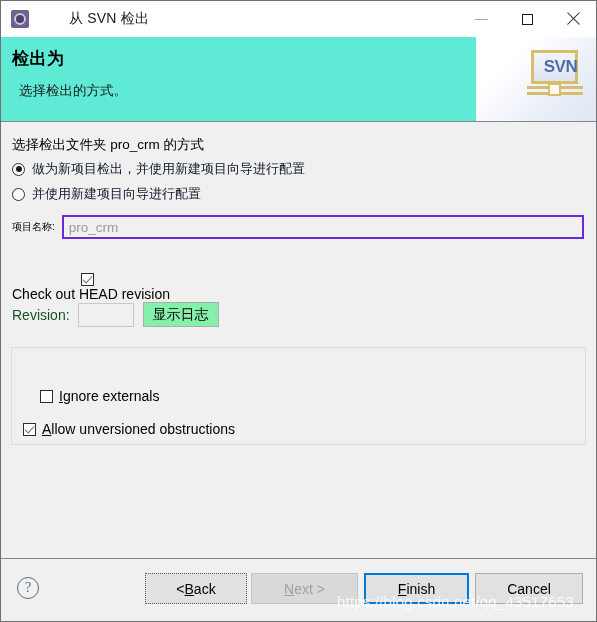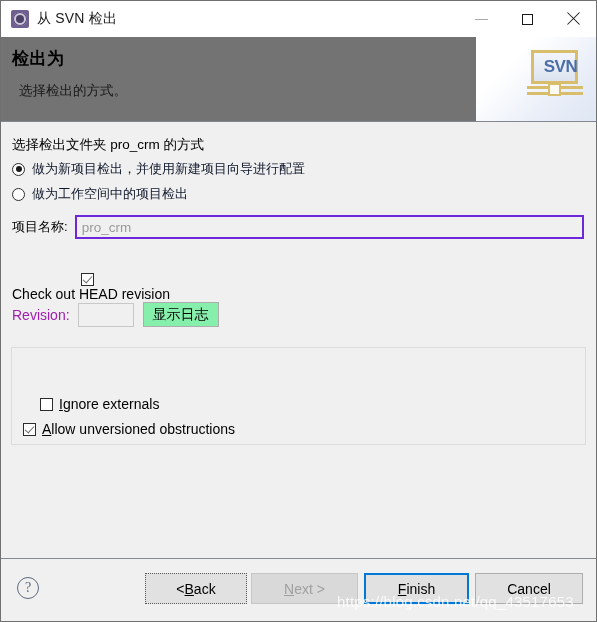--- a/index.html
+++ b/index.html
@@ -26,20 +26,21 @@
 
   
   .titlebar {
     position: absolute;
     left: 0; top: 0;
     width: 595px;
     height: 36px;
     background: #ffffff;
     display: flex;
     align-items: center;
+    gap: 32px;
   }
   .title-icon {
     width: 18px;
     height: 18px;
     margin-left: 10px;
     margin-right: 8px;
     position: relative;
     flex: 0 0 auto;
     background: #6f5f90;
     border-radius: 2px;
@@ -110,21 +111,21 @@
   }
   .win-btn .glyph-close::before { transform: rotate(45deg); }
   .win-btn .glyph-close::after  { transform: rotate(-45deg); }
 
   
   .header {
     position: absolute;
     left: 0; top: 36px;
     width: 595px;
     height: 85px;
-    background: #737373;
+    background: #5eead4;
     border-bottom: 1px solid #828790;
     box-sizing: border-box;
     overflow: hidden;
   }
   .header-title {
     position: absolute;
     left: 11px; top: 10px;
     font-size: 17px;
     font-weight: bold;
     color: #000000;
@@ -236,21 +237,21 @@
   .radio-label { font-size: 13px; color: #0f172a; }
 
   .field-row {
     position: absolute;
     left: 11px; top: 92px;
     width: 572px;
     display: flex;
     align-items: center;
   }
   .field-label {
-    font-size: 13px;
+    font-size: 10px;
     color: #000;
     margin-right: 7px;
     white-space: nowrap;
   }
   .text-input {
     flex: 1 1 auto;
     height: 24px;
     box-sizing: border-box;
     background: #f0f0f0;
     border: 2px solid #6d28d9;
@@ -291,21 +292,21 @@
   .check-label { font-size: 14px; color: #000; }
 
   .rev-row {
     position: absolute;
     left: 11px; top: 179px;
     display: flex;
     align-items: center;
   }
   .rev-label {
     font-size: 14px;
-    color: #a21caf;
+    color: #14532d;
     margin-right: 8px;
   }
   .rev-input {
     width: 56px;
     height: 24px;
     box-sizing: border-box;
     background: #f0f0f0;
     border: 1px solid #c8c8c8;
     margin-right: 9px;
     font-family: "Liberation Sans", sans-serif;
@@ -379,21 +380,21 @@
     border-width: 0 1.4px 1.4px 0;
     transform: rotate(45deg);
   }
   .gb-check {
     position: absolute;
     left: 11px;
     display: flex;
     align-items: center;
     white-space: nowrap;
   }
-  .gb-check.c1 { top: 48px; padding-left: 17px; }
+  .gb-check.c1 { top: 40px; padding-left: 17px; }
   .gb-check.c2 { top: 73px; }
   .mn { text-decoration: underline; }
 
   
   .footer {
     position: absolute;
     left: 0; top: 557px;
     width: 595px;
     height: 63px;
     background: #f0f0f0;
@@ -487,21 +488,21 @@
 
     <div class="section-label">选择检出文件夹 pro_crm 的方式</div>
 
     <div class="radio-row r1">
       <span class="radio checked"></span>
       <span class="radio-label">做为新项目检出，并使用新建项目向导进行配置</span>
     </div>
 
     <div class="radio-row r2">
       <span class="radio"></span>
-      <span class="radio-label">做为工作空间中的项目检出</span>
+      <span class="radio-label">并使用新建项目向导进行配置</span>
     </div>
 
     <div class="field-row">
       <span class="field-label">项目名称:</span>
       <input class="text-input" type="text" disabled="" value="pro_crm" style="">
     </div>
 
     <div class="check-row head">
       <span class="checkbox checked"></span>
       <span class="check-label">Check out HEAD revision</span>

